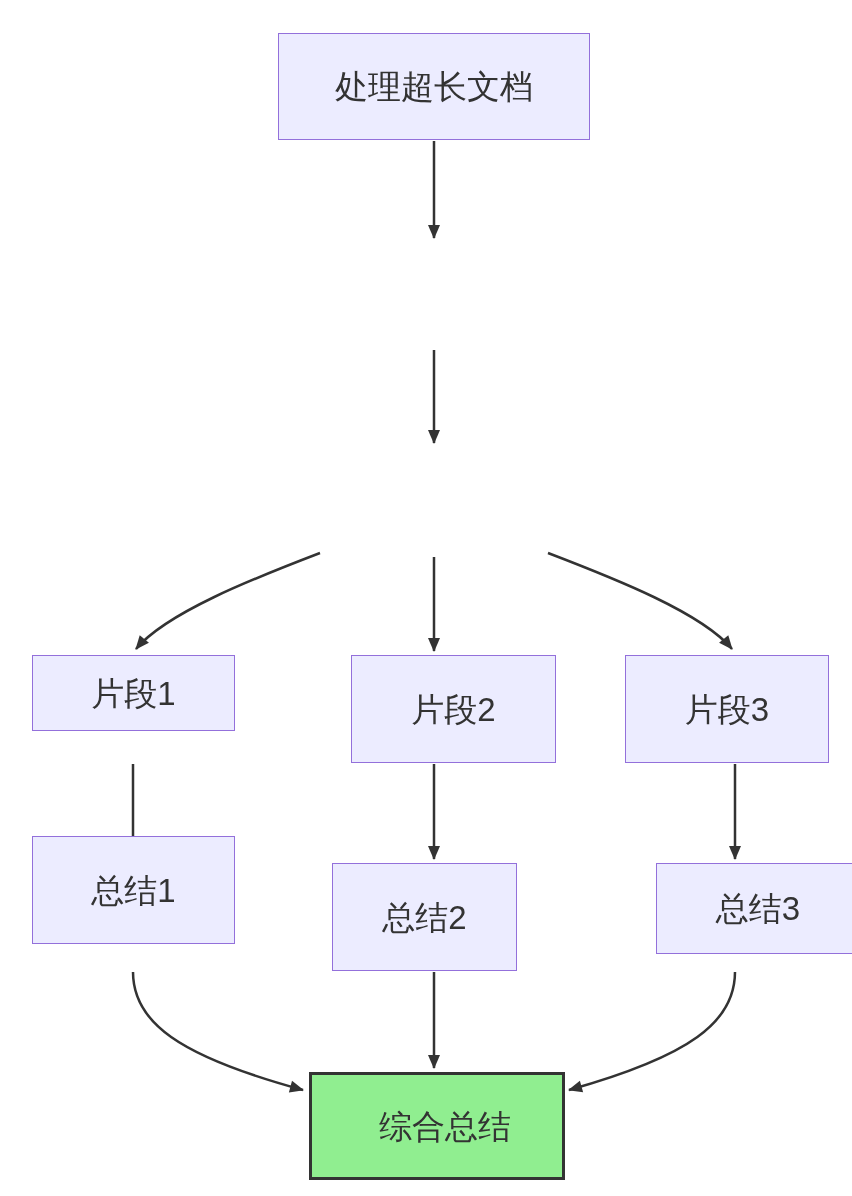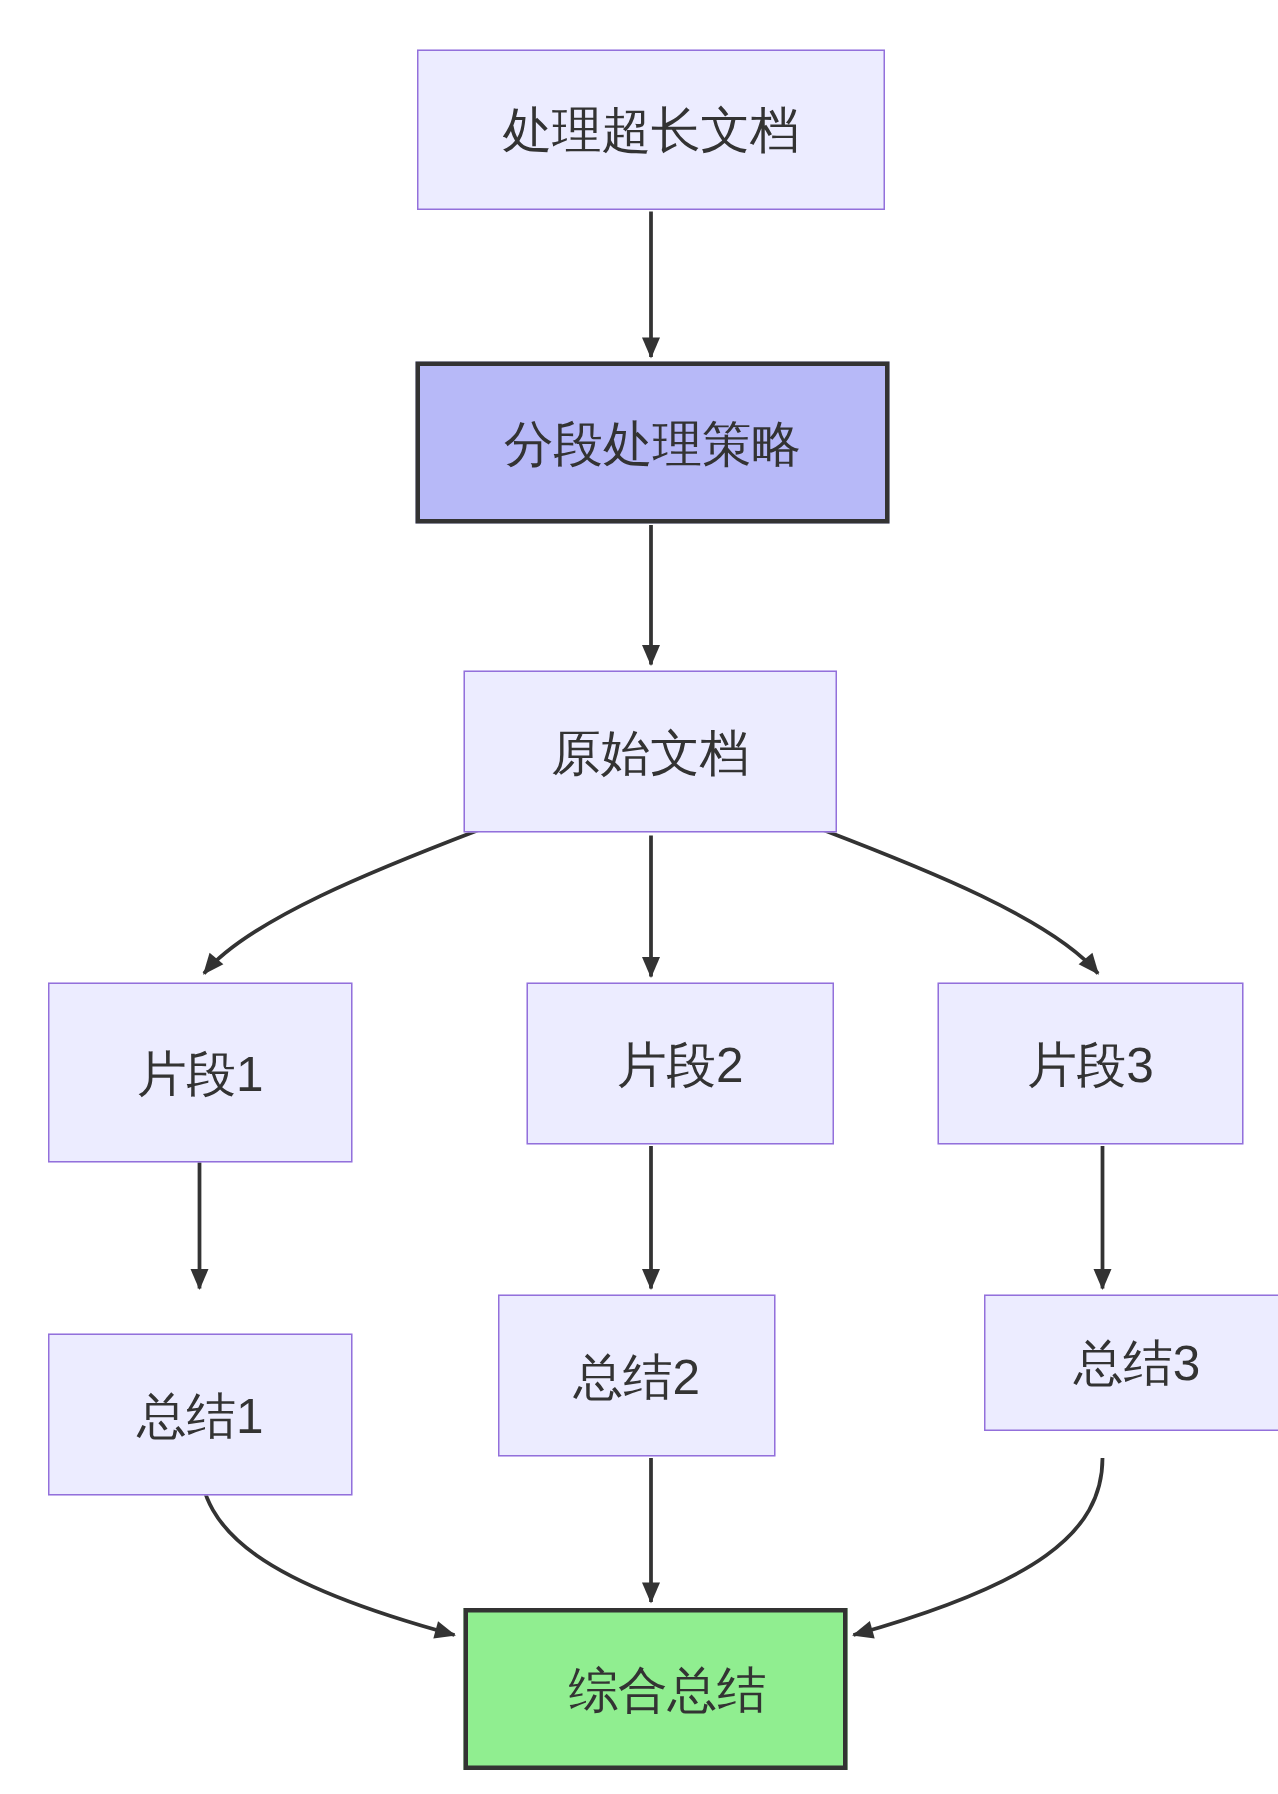--- a/index.html
+++ b/index.html
@@ -71,31 +71,29 @@
     <path class="edge" d="M434,764 L434,859" marker-end="url(#arrow)"></path>
     <path class="edge" d="M735,764 L735,859" marker-end="url(#arrow)"></path>
 
     <path class="edge" d="M133,972 C133,1022 178,1056 303,1090" marker-end="url(#arrow)"></path>
     <path class="edge" d="M434,972 L434,1068" marker-end="url(#arrow)"></path>
     <path class="edge" d="M735,972 C735,1022 690,1056 569,1090" marker-end="url(#arrow)"></path>
   </svg>
 
   <div class="node" style="left:278px; top:33px; width:312px; height:107px;">处理超长文档</div>
 
-  <div class="node node--highlight" style="left:277px; top:241px; width:316px; height:108px;">分段处理策略</div>
 
-  <div class="node" style="left:309px; top:447px; width:249px; height:108px;">原始文档</div>
 
-  <div class="node" style="left:32px; top:655px; width:203px; height:120px;text-align:center;">片段1</div>
+  <div class="node" style="left:32px; top:655px; width:203px; height:76px;text-align:center;">片段1</div>
 
   <div class="node" style="left:351px; top:655px; width:205px; height:108px;">片段2</div>
 
   <div class="node" style="left:625px; top:655px; width:204px; height:108px;">片段3</div>
 
-  <div class="node" style="left:32px; top:889px; width:203px; height:108px;">总结1</div>
+  <div class="node" style="left:32px; top:836px; width:203px; height:108px;">总结1</div>
 
   <div class="node" style="left:332px; top:863px; width:185px; height:108px;">总结2</div>
 
   <div class="node" style="left:656px; top:863px; width:204px; height:91px;">总结3</div>
 
   <div class="node node--success" style="left:309px; top:1072px; width:256px; height:108px;padding-left:16px;">综合总结</div>
 
 </div>
 
 </body></html>

